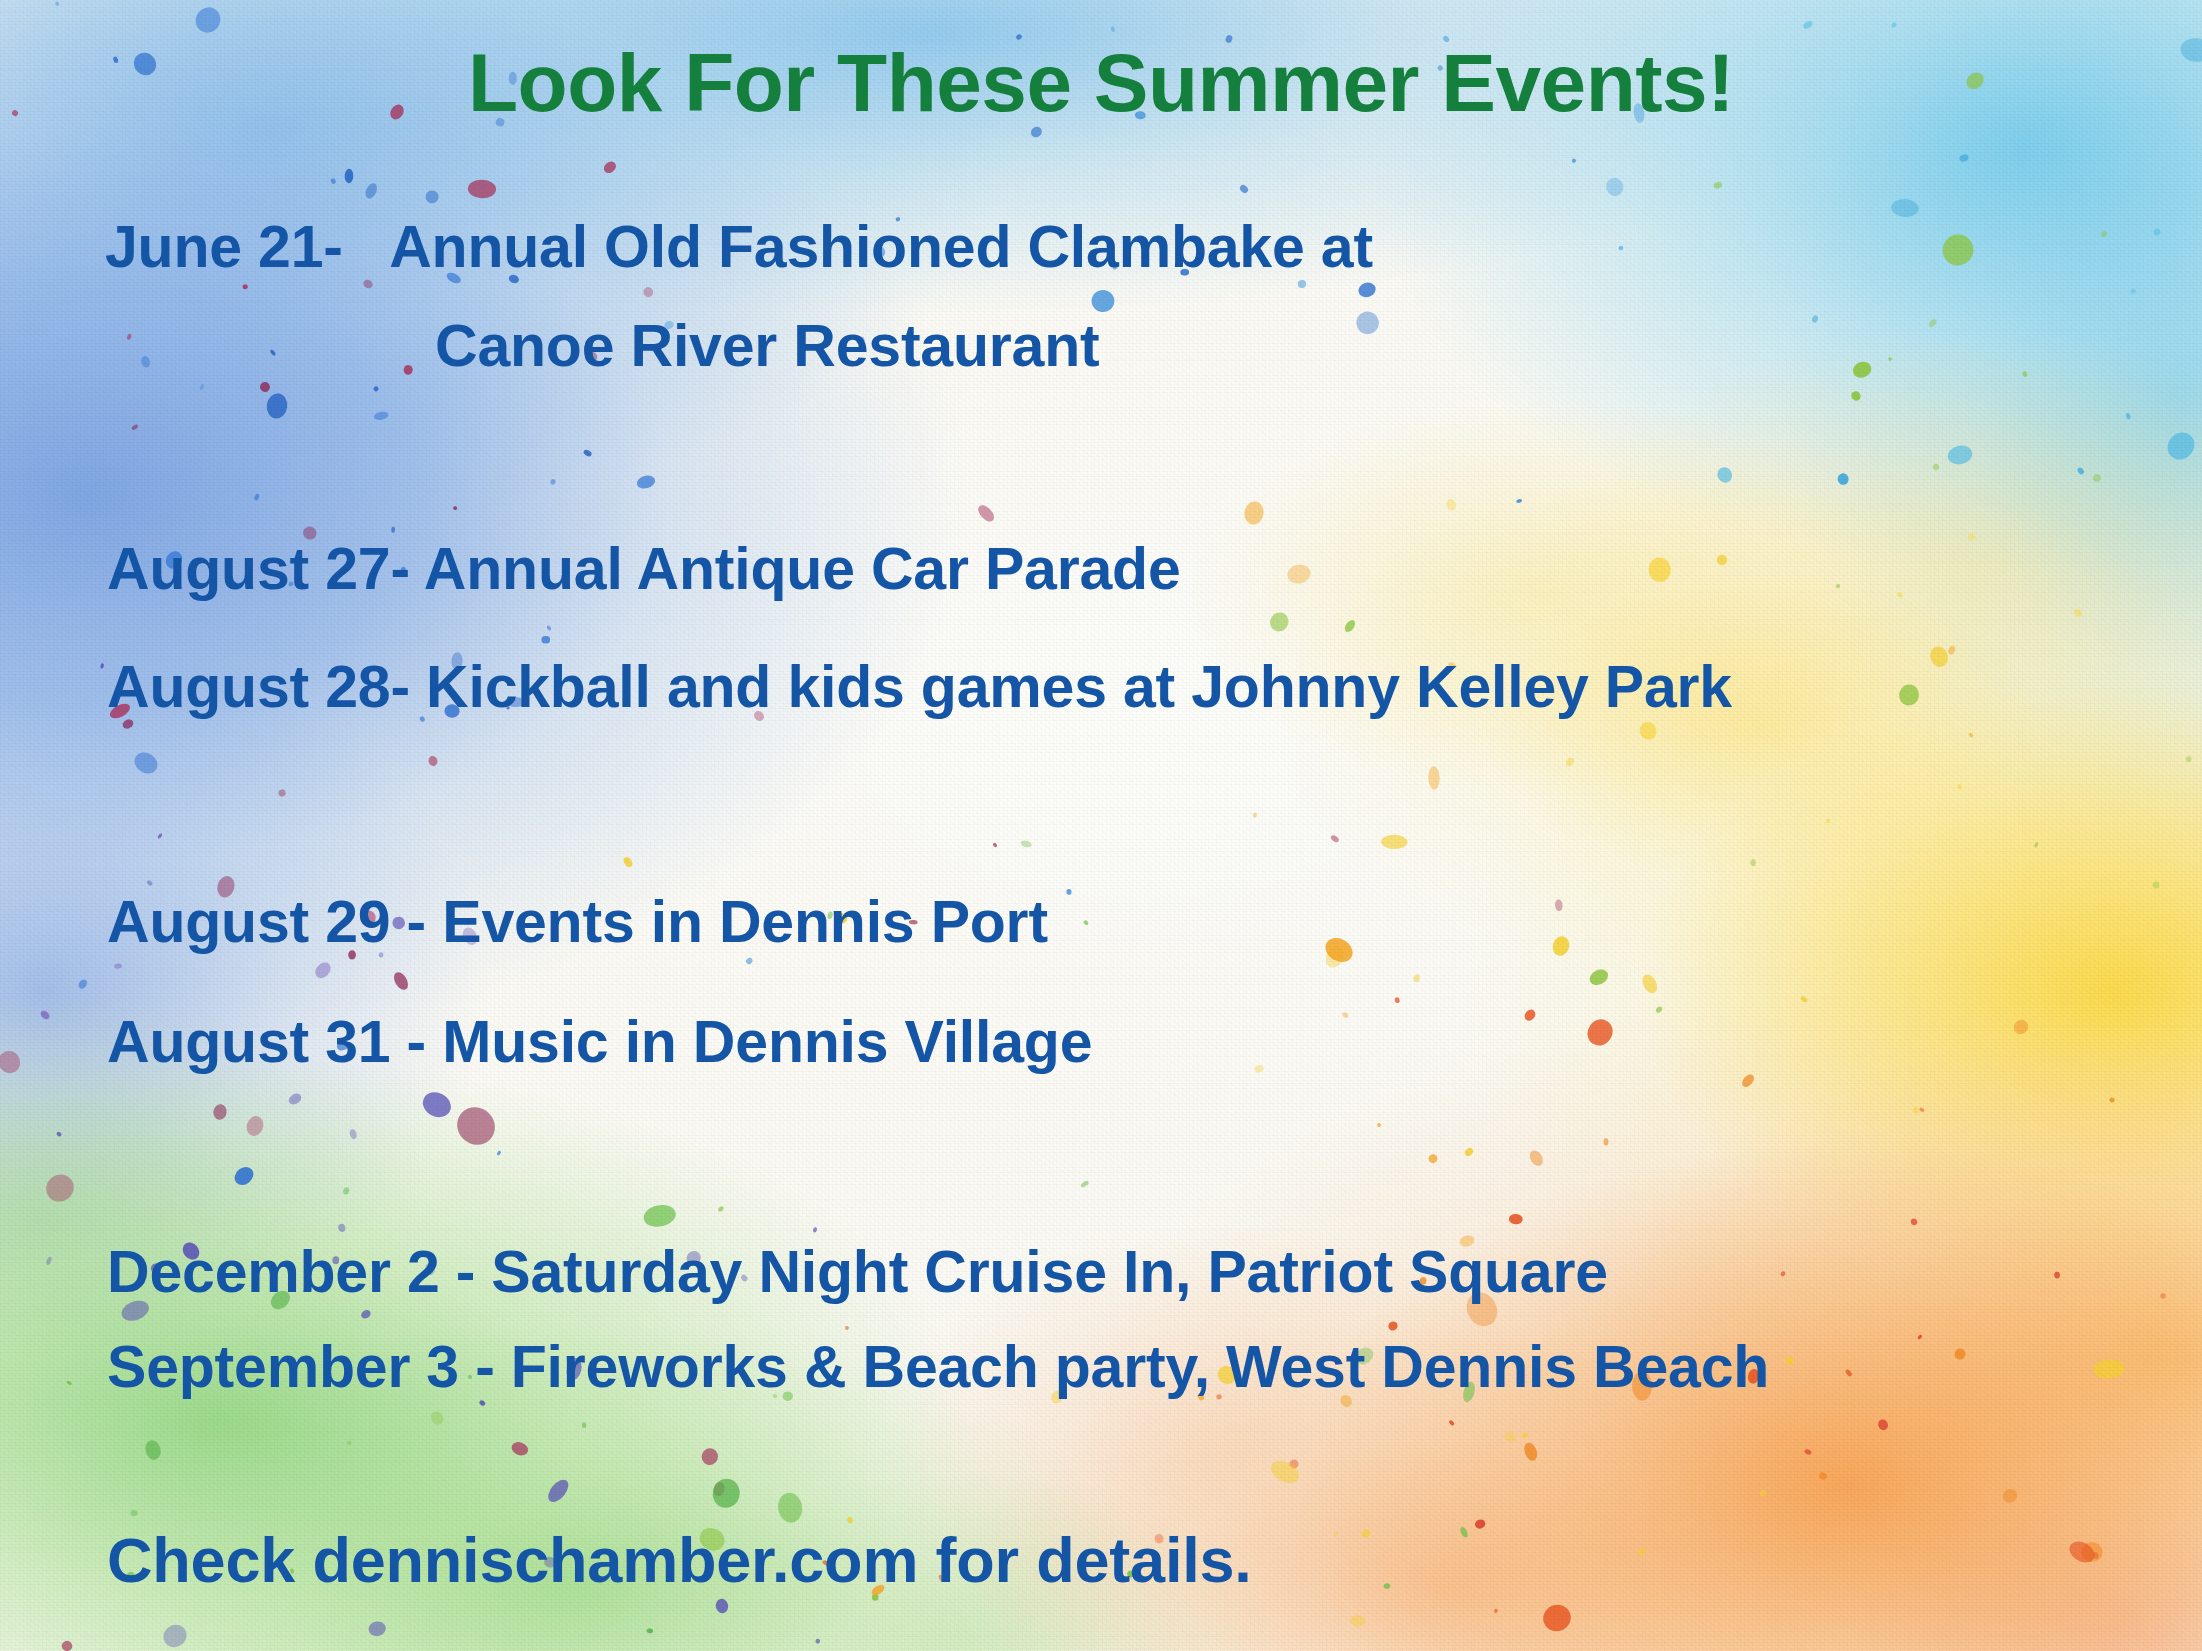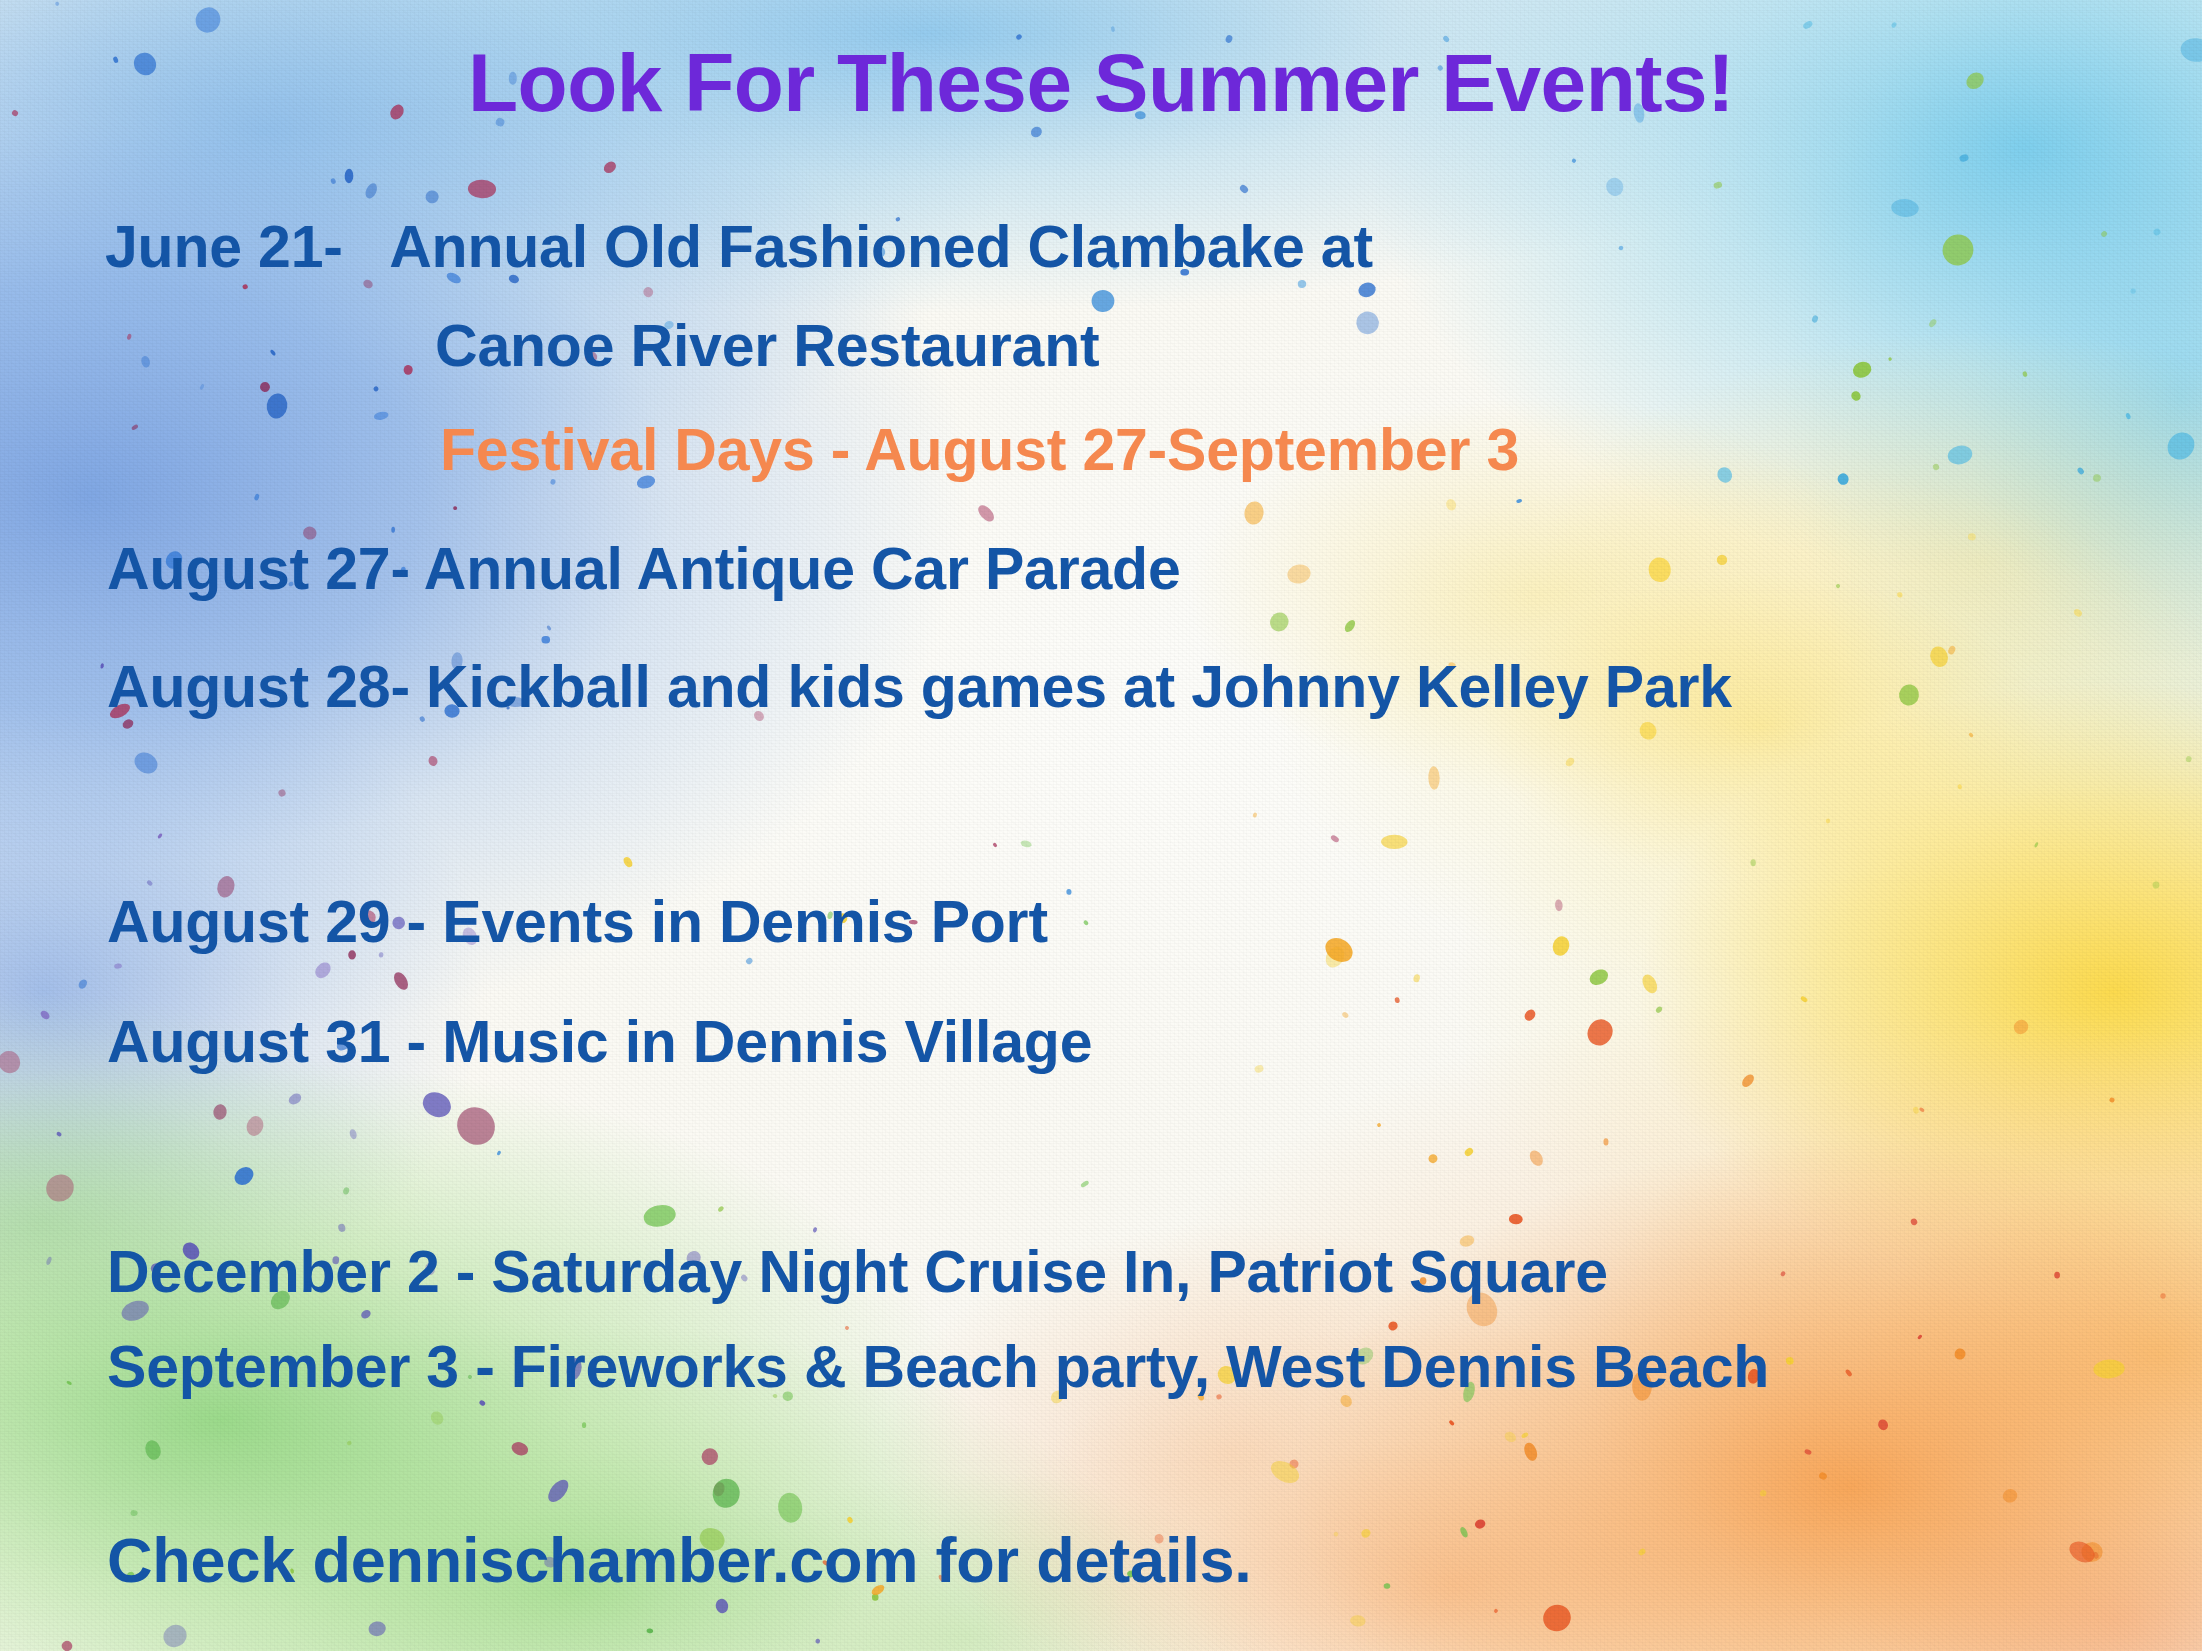--- a/index.html
+++ b/index.html
@@ -101,21 +101,21 @@
     letter-spacing: -0.2px;
     line-height: 1;
   }
 
   #poster-title {
     left: 0;
     right: 0;
     top: 42px;
     text-align: center;
     font-size: 82px;
-    color: #6d28d9;
+    color: #15803d;
     letter-spacing: -0.5px;
   }
 
   .event-line {
     font-size: 59px;
     color: #1455A6;
   }
 
   .festival-line {
     font-size: 59px;
@@ -430,21 +430,20 @@
   <div class="bg-layer" id="bg-grain"></div>
 
   <div id="content">
 
     <div class="line" id="poster-title">Look For These Summer Events!</div>
 
     <div class="line event-line" style="left:105px; top:218px;">June 21-   Annual Old Fashioned Clambake at</div>
 
     <div class="line event-line" style="left:435px; top:317px;">Canoe River Restaurant</div>
 
-    <div class="line festival-line" style="left:440px; top:421px;">Festival Days - August 27-September 3</div>
 
     <div class="line event-line" style="left:107px; top:540px;">August 27- Annual Antique Car Parade</div>
 
     <div class="line event-line" style="left:107px; top:658px;">August 28- Kickball and kids games at Johnny Kelley Park</div>
 
 
     <div class="line event-line" style="left:107px; top:893px;">August 29 - Events in Dennis Port</div>
 
     <div class="line event-line" style="left:107px; top:1013px;">August 31 - Music in Dennis Village</div>
 

